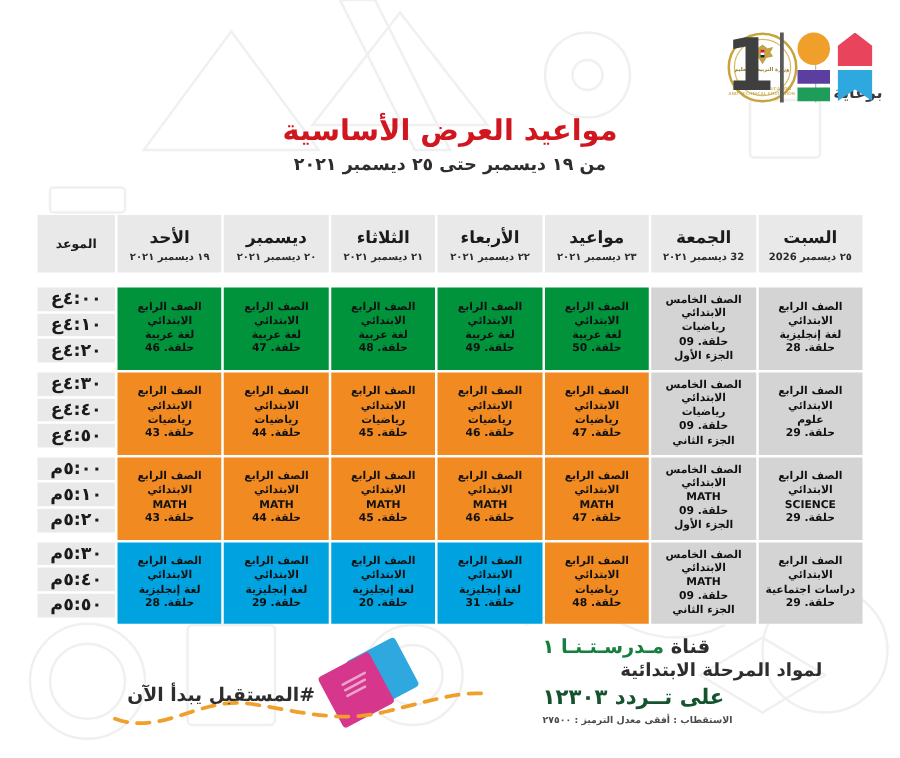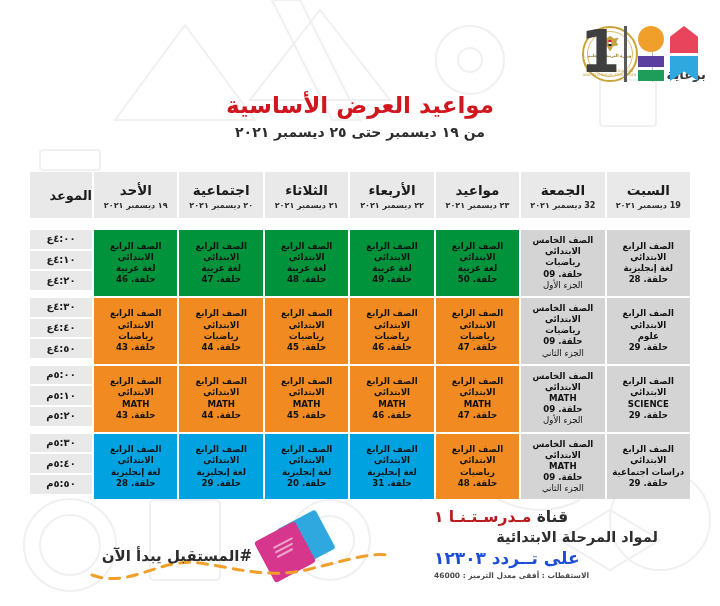--- a/index.html
+++ b/index.html
@@ -231,26 +231,25 @@
   .day-date {
     font-size: 8px;
     font-weight: bold;
     color: #2b2b2b;
     margin-top: 2px;
     line-height: 1.2;
   }
   .time-head {
     background: #e9e9e9;
     color: #1b1b1b;
-    font-size: 13px;
+    font-size: 10px;
     font-weight: bold;
     width: 62px;
     height: 46px;
     vertical-align: middle;
-    text-align: right;
   }
 
   .spacer-row td { height: 8px; padding: 0; background: transparent; }
 
   
   .cell {
     vertical-align: middle;
     text-align: center;
     padding: 5px 3px;
     height: 60px;
@@ -266,21 +265,21 @@
     font-weight: bold;
     line-height: 1.3;
   }
   .cell .c-episode {
     font-size: 8.6px;
     font-weight: bold;
     line-height: 1.3;
   }
   .cell .c-part {
     font-size: 8.6px;
-    font-weight: normal;
+    font-weight: bold;
     line-height: 1.3;
   }
 
   .c-green  { background: #00933b; }
   .c-orange { background: #f08a21; }
   .c-blue   { background: #00a3e0; }
   .c-gray   { background: #d4d4d4; }
 
   
   .time-col {
@@ -292,21 +291,21 @@
   .time-stack {
     display: flex;
     flex-direction: column;
     gap: 2px;
     height: 60px;
   }
   .time-slot {
     flex: 1;
     background: #e9e9e9;
     color: #1b1b1b;
-    font-size: 10px;
+    font-size: 14px;
     font-weight: bold;
     display: flex;
     align-items: center;
     justify-content: center;
     line-height: 1;
   }
 
   
   .footer {
     position: relative;
@@ -323,32 +322,32 @@
     direction: rtl;
   }
   .fr-line1 {
     font-size: 15.5px;
     font-weight: bold;
     color: #2d2d2d;
     line-height: 1.3;
     white-space: nowrap;
     text-align: left;
   }
-  .fr-line1 .red { color: #b91c1c; letter-spacing: 1px; }
+  .fr-line1 .red { color: #15803d; letter-spacing: 1px; }
   .fr-line2 {
     font-size: 14.5px;
     font-weight: bold;
     color: #2d2d2d;
     line-height: 1.35;
     text-align: center;
   }
   .fr-line3 {
     font-size: 17px;
     font-weight: bold;
-    color: #1d4ed8;
+    color: #14532d;
     line-height: 1.3;
     letter-spacing: 1px;
     text-align: left;
   }
   .fr-line4 {
     font-size: 7.5px;
     font-weight: bold;
     color: #4a4a4a;
     margin-top: 2px;
     text-align: left;
@@ -464,40 +463,40 @@
     </div>
   </div>
 
   <div class="table-wrap">
     <table class="sched-table">
       <thead>
         <tr id="head-row">
 
         <th class="day-head">
               <div class="day-name">السبت</div>
-              <div class="day-date">19 ديسمبر ٢٠٢١</div>
+              <div class="day-date">٢٥ ديسمبر 2026</div>
             </th>
             <th class="day-head">
               <div class="day-name">الجمعة</div>
               <div class="day-date">32 ديسمبر ٢٠٢١</div>
             </th>
             <th class="day-head">
               <div class="day-name">مواعيد</div>
               <div class="day-date">٢٣ ديسمبر ٢٠٢١</div>
             </th>
             <th class="day-head">
               <div class="day-name">الأربعاء</div>
               <div class="day-date">٢٢ ديسمبر ٢٠٢١</div>
             </th>
             <th class="day-head">
               <div class="day-name">الثلاثاء</div>
               <div class="day-date">٢١ ديسمبر ٢٠٢١</div>
             </th>
             <th class="day-head">
-              <div class="day-name">اجتماعية</div>
+              <div class="day-name">ديسمبر</div>
               <div class="day-date">٢٠ ديسمبر ٢٠٢١</div>
             </th>
             <th class="day-head">
               <div class="day-name">الأحد</div>
               <div class="day-date">١٩ ديسمبر ٢٠٢١</div>
             </th>
             <th class="time-head">الموعد</th>
           </tr>
       </thead>
       <tbody id="table-body">
@@ -690,21 +689,21 @@
   </div>
 
   <div class="footer">
 
     <div class="foot-right">
       <div class="fr-line1">
         <span>قناة </span><span class="red">مـدرسـتـنـا ١</span>
       </div>
       <div class="fr-line2">لمواد المرحلة الابتدائية</div>
       <div class="fr-line3">على تــردد ١٢٣٠٣</div>
-      <div class="fr-line4">الاستقطاب : أفقى   معدل الترميز : 46000</div>
+      <div class="fr-line4">الاستقطاب : أفقى   معدل الترميز : ٢٧٥٠٠</div>
     </div>
 
     <div class="books-icon">
       <div class="bk-blue"></div>
       <div class="bk-pink"></div>
       <div class="bk-line" style="left:14px; top:27px; width:22px; transform:rotate(-28deg);"></div>
       <div class="bk-line" style="left:16px; top:32px; width:20px; transform:rotate(-28deg);"></div>
       <div class="bk-line" style="left:18px; top:37px; width:18px; transform:rotate(-28deg);"></div>
     </div>
 

